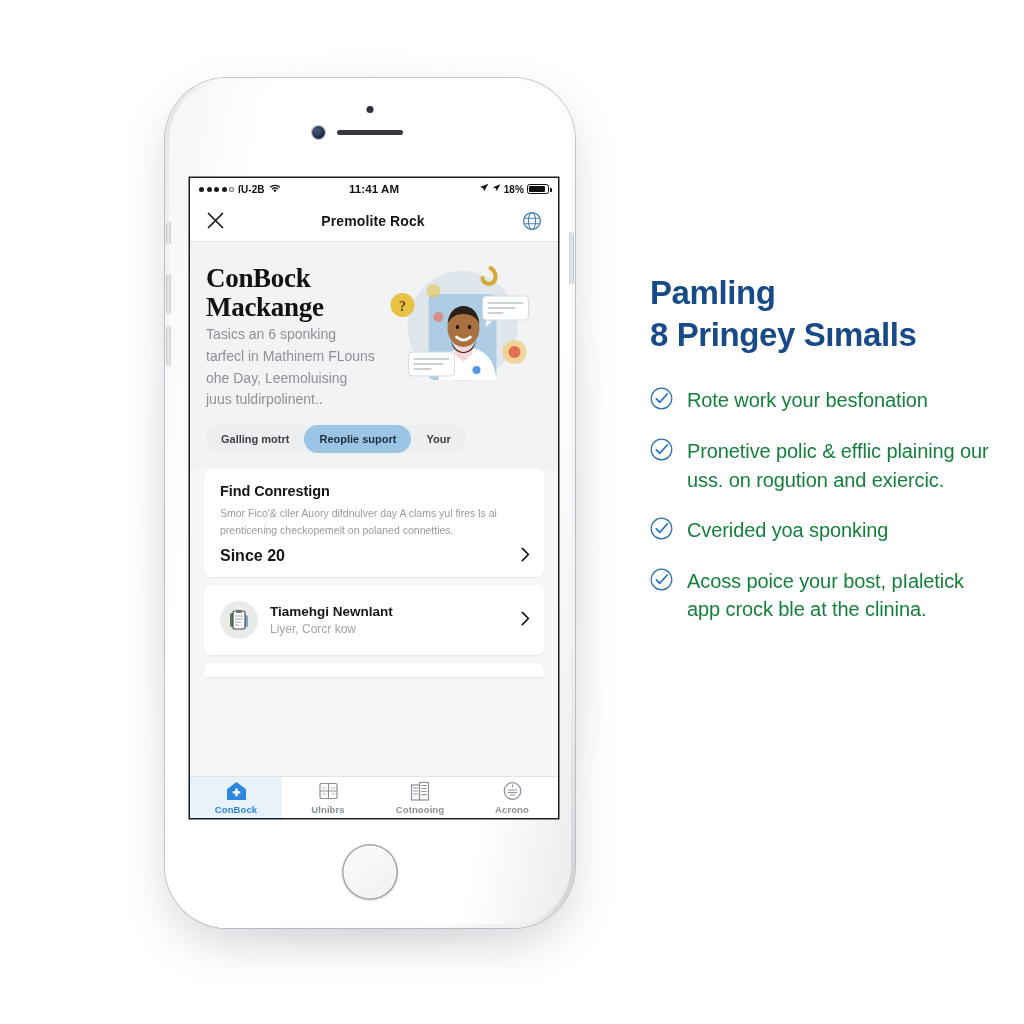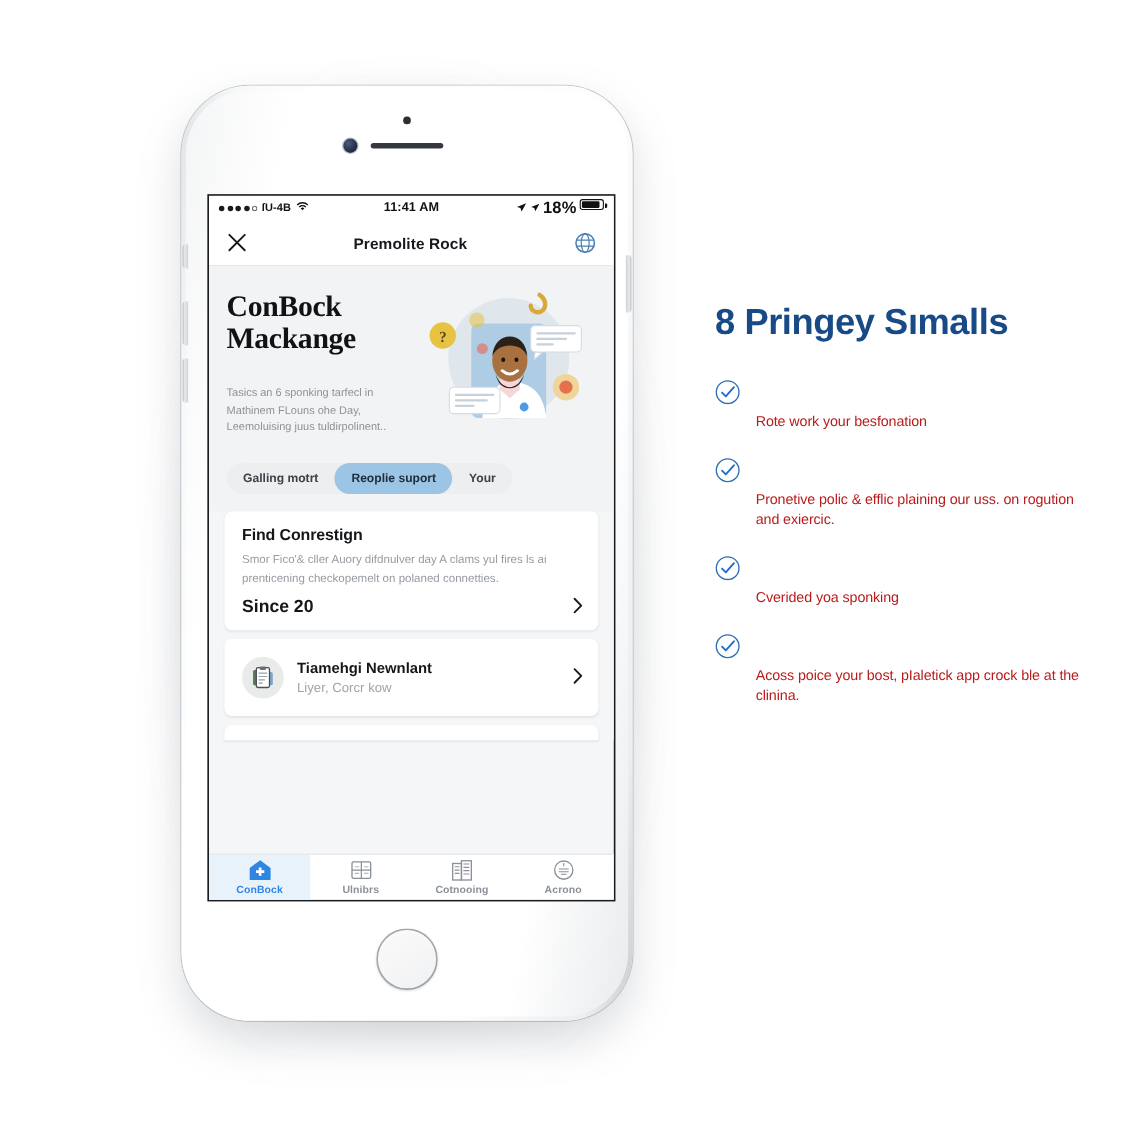--- a/index.html
+++ b/index.html
@@ -61,40 +61,40 @@
     height:22px; background:#ffffff; display:flex; align-items:center;
     padding:0 9px; font-size:11px; color:#111; font-weight:700; letter-spacing:.1px;
   }
   .sb-left{ display:flex; align-items:center; gap:4px; flex:1; }
   .sig-dots{ display:flex; gap:2.5px; align-items:center; }
   .sig-dots i{ width:5px; height:5px; border-radius:50%; background:#1a1a1a; display:block; }
   .sig-dots i.hollow{ background:transparent; box-shadow:inset 0 0 0 1px #6d6d6d; }
   .carrier{ font-size:10px; font-weight:700; }
   .wifi{ font-size:11px; line-height:1; }
   .sb-center{ flex:0 0 auto; font-size:11.5px; font-weight:700; }
-  .sb-right{ flex:1; display:flex; justify-content:flex-end; gap:3px; font-size:15px; font-weight:700; }
+  .sb-right{ flex:1; display:flex; align-items:center; justify-content:flex-end; gap:3px; font-size:10px; font-weight:700; }
   .batt{ width:22px; height:10px; border:1.3px solid #111; border-radius:2.5px; position:relative; padding:1px; }
   .batt::after{ content:""; position:absolute; right:-3.5px; top:3px; width:2px; height:4px; background:#111; border-radius:0 1px 1px 0; }
   .batt > span{ display:block; height:100%; background:#111; border-radius:1px; }
 
   
   .navbar{
     height:42px; background:#ffffff; display:flex; align-items:center; padding:0 14px;
     border-bottom:1px solid #e3e5e7;
   }
   .nav-close{ width:22px; height:22px; display:flex; align-items:center; justify-content:center; cursor:pointer; }
   .nav-title{ flex:1; text-align:center; font-size:14px; font-weight:700; color:#15181c; letter-spacing:.1px; }
   .nav-globe{ width:24px; height:24px; display:flex; align-items:center; justify-content:center; cursor:pointer; }
 
   
   .hero{ background:#f2f3f4; padding:18px 16px 6px 16px; display:flex; gap:6px; }
   .hero-txt{ flex:1.05; padding-top:4px; }
   .hero-title{ font-family:"Liberation Serif", serif; font-size:27px; line-height:1.08; font-weight:700; color:#101215; letter-spacing:-.3px; }
   .hero-title span{ display:block; }
-  .hero-body{ margin-top:28px; font-size:10px; line-height:1.55; color:#8d9298; }
+  .hero-body{ margin-top:2px; font-size:14px; line-height:1.55; color:#8d9298; }
   .hero-art{ flex:1; position:relative; min-height:138px; }
 
   
   .chips{ background:#f2f3f4; padding:8px 16px 16px; display:flex; gap:0; }
   .chiprow{ display:flex; background:#eceef0; border-radius:16px; overflow:hidden; }
   .chip{ padding:8px 15px; font-size:11px; font-weight:700; color:#3b4147; white-space:nowrap; cursor:pointer; }
   .chip.active{ background:#9cc4e4; color:#1d2d3d; border-radius:16px; }
 
   
   .cardwrap{ background:#f5f6f7; padding:0 14px; }
@@ -123,21 +123,21 @@
   .tab.active .tab-label{ color:#2f86e0; }
   .tab-ico{ height:21px; display:flex; align-items:flex-end; }
 
   
   .panel{ position:absolute; left:650px; top:272px; width:350px; }
   .panel-h{ font-size:33px; line-height:1.28; font-weight:700; color:#184a87; letter-spacing:-.4px; }
   .panel-h span{ display:block; }
   .bullets{ margin-top:30px; list-style:none; }
   .bullet{ display:flex; gap:14px; margin-bottom:22px; }
   .b-ico{ flex:0 0 23px; padding-top:1px; }
-  .b-txt{ font-size:13px; line-height:1.43; color:#b91c1c; letter-spacing:-.1px;margin-top:30px; }
+  .b-txt{ font-size:20px; line-height:1.43; color:#15803d; letter-spacing:-.1px; }
 </style>
 </head>
 <body>
 
 <div class="phone-shadow"></div>
 
 <div class="phone">
   <div class="phone-inner">
 
     <div class="btn-side btn-mute"></div>
@@ -154,21 +154,21 @@
 
       <div class="statusbar">
         <div class="sb-left">
           <span class="sig-dots">
             <i></i>
               <i></i>
               <i></i>
               <i></i>
               <i class="hollow"></i>
           </span>
-          <span class="carrier">ſU-4B</span>
+          <span class="carrier">ſU-2B</span>
           <span class="wifi">
             <svg width="12" height="9" viewBox="0 0 12 9">
                 <path d="M6 8.2 4.3 6.3a2.6 2.6 0 0 1 3.4 0L6 8.2z" fill="#111"></path>
                 <path d="M2.6 4.7a5 5 0 0 1 6.8 0l-.9 1a3.7 3.7 0 0 0-5 0l-.9-1z" fill="#111"></path>
                 <path d="M.7 2.8a7.8 7.8 0 0 1 10.6 0l-.9 1a6.5 6.5 0 0 0-8.8 0l-.9-1z" fill="#111"></path>
               </svg>
           </span>
         </div>
         <div class="sb-center">11:41 AM</div>
         <div class="sb-right">
@@ -339,20 +339,21 @@
           <span class="tab-label">Acrono</span>
         </div>
       </div>
 
     </div>
   </div>
 </div>
 
 <div class="panel">
   <div class="panel-h">
+    <span>Pamling</span>
     <span>8 Pringey Sımalls</span>
   </div>
 
   <ul class="bullets">
     <li class="bullet">
       <span class="b-ico">
         <svg width="23" height="23" viewBox="0 0 23 23">
             <circle cx="11.5" cy="11.5" r="10.3" fill="none" stroke="#2d6fb5" stroke-width="1.2"></circle>
             <path d="M6.4 11.9l3.4 3.4L17.2 7" stroke="#1f6fc4" stroke-width="1.7" fill="none" stroke-linecap="round" stroke-linejoin="round"></path>
           </svg>

